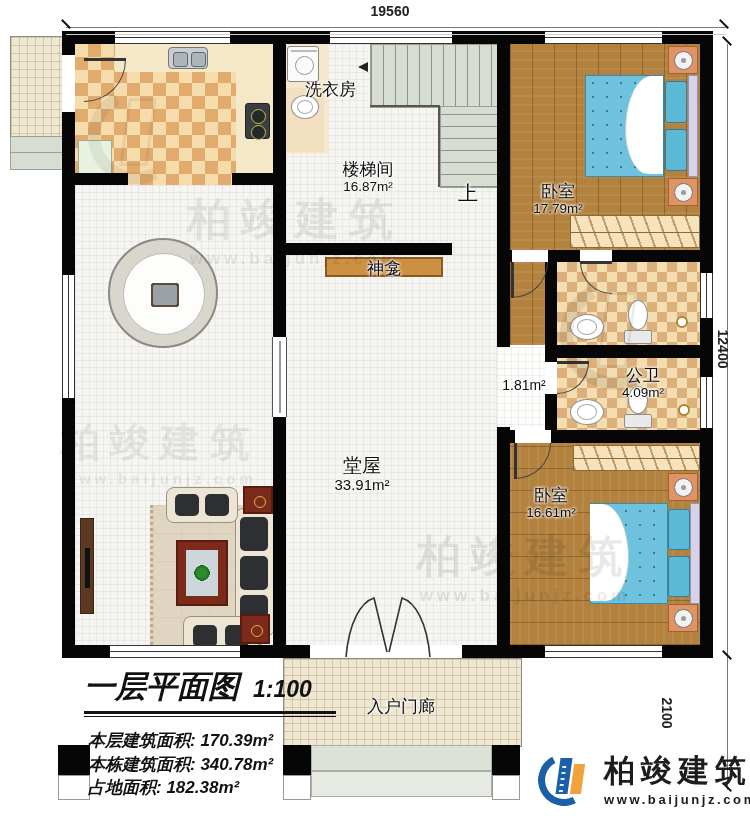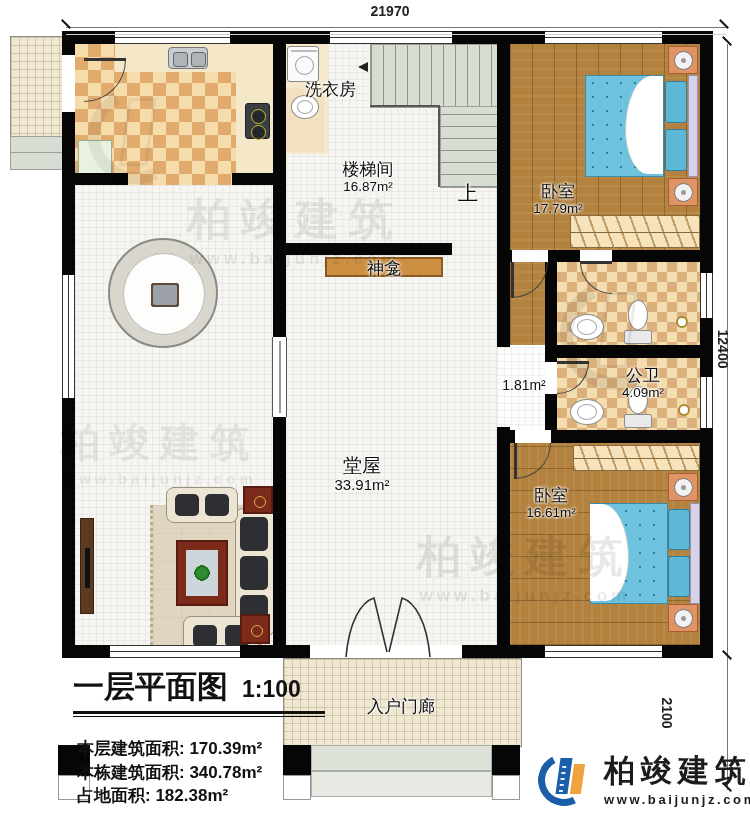--- a/index.html
+++ b/index.html
@@ -308,41 +308,41 @@
     <span class="ar" style="font-size:15px;">33.91m²</span>
   </div>
   <div class="abs rlab" style="left:506px;top:486px;width:90px;">
     <span class="nm">卧室</span>
     <span class="ar">16.61m²</span>
   </div>
   <div class="abs rlab" style="left:340px;top:697px;width:122px;">
     <span class="nm" style="font-size:17px;">入户门廊</span>
   </div>
 
-  <div class="abs dimlab" style="left:350px;top:3px;width:80px;">21970</div>
+  <div class="abs dimlab" style="left:350px;top:3px;width:80px;">19560</div>
   <div class="abs dimline" style="left:66px;top:27px;width:660px;border-top:1px solid #777;"></div>
   <div class="abs dimline" style="left:66px;top:34px;width:660px;border-top:1px solid #ccc;"></div>
   <div class="abs tick" style="left:60px;top:23px;"></div>
   <div class="abs tick" style="left:718px;top:23px;"></div>
   <div class="abs dimlab" style="left:693px;top:341px;width:60px;height:16px;transform:rotate(90deg);">12400</div>
   <div class="abs dimline" style="left:727px;top:44px;height:614px;border-left:1px solid #777;"></div>
   <div class="abs tick" style="left:721px;top:40px;"></div>
   <div class="abs tick" style="left:721px;top:654px;"></div>
   <div class="abs dimlab" style="left:637px;top:705px;width:60px;height:16px;transform:rotate(90deg);">2100</div>
   <div class="abs dimline" style="left:727px;top:658px;height:132px;border-left:1px solid #777;"></div>
   <div class="abs tick" style="left:721px;top:786px;"></div>
 
-  <div class="abs" style="left:73px;top:666px;z-index:10;">
+  <div class="abs" style="left:84px;top:666px;z-index:10;font-style:italic;">
     <div style="display:flex;align-items:baseline;">
       <span class="legend-title">一层平面图</span>
       <span class="legend-scale">1:100</span>
     </div>
     <div style="width:252px;height:3px;background:#111;margin-top:3px;"></div>
     <div style="width:252px;height:1px;background:#111;margin-top:2px;"></div>
-    <div style="margin-top:20px;padding-left:4px;">
+    <div style="margin-top:12px;padding-left:4px;">
       <div class="legend-line">
         <span>本层建筑面积:</span>
         <span>170.39m²</span>
       </div>
       <div class="legend-line">
         <span>本栋建筑面积:</span>
         <span>340.78m²</span>
       </div>
       <div class="legend-line">
         <span>占地面积:</span>

